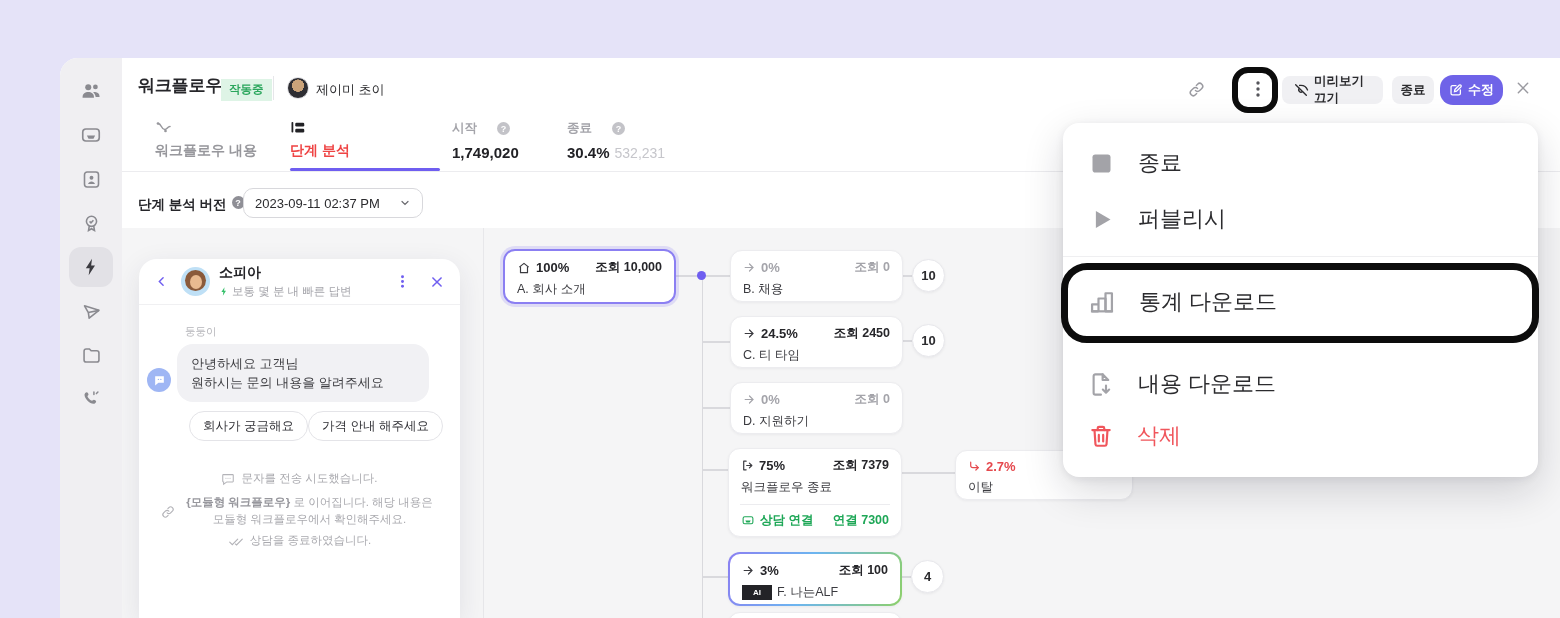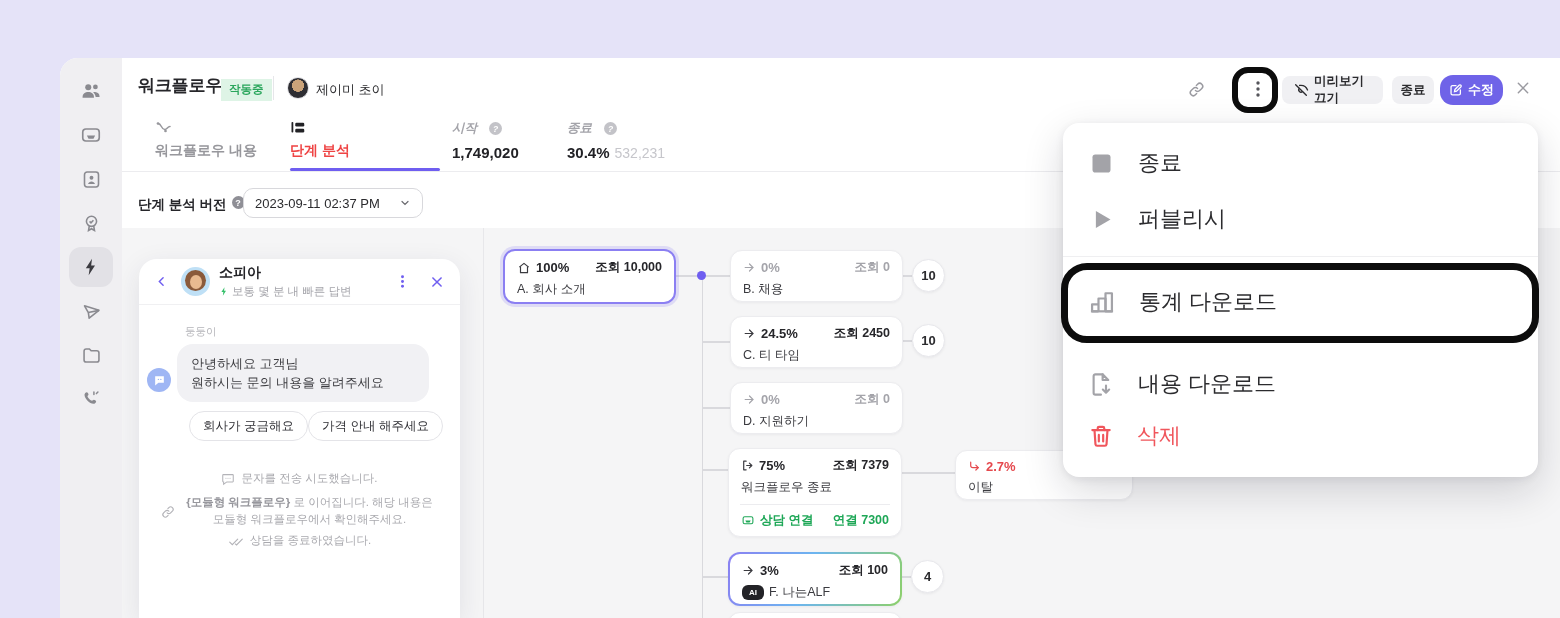--- a/index.html
+++ b/index.html
@@ -29,21 +29,21 @@
 
   
   .tab { position:absolute; top:62px; }
   .tab .tlabel { font-size:14px; font-weight:700; margin-top:6px; }
   .tab.inactive { color:#97979c; }
   .tab.active { color:#ef4444; }
   .tab-underline { position:absolute; left:230px; top:110px; width:150px; height:3px; background:#6f5ef0; border-radius:2px; }
   .tabs-divider { position:absolute; left:0; top:112.5px; width:1438px; height:1px; background:#ececef; margin-left:62px; }
 
   .stat { position:absolute; top:62px; }
-  .stat .slabel { font-size:12.5px; color:#a4a4aa; font-weight:700; display:flex; align-items:center; gap:12px;font-style:italic; }
+  .stat .slabel { font-size:12.5px; color:#a4a4aa; font-weight:700; display:flex; align-items:center; gap:20px; }
   .stat .svalue { font-size:15px; font-weight:800; color:#222226; margin-top:7px; }
   .stat .svalue .sub { font-weight:400; color:#c6c6cb; font-size:14px; margin-left:5px; }
   .qmark { display:inline-flex; width:13px; height:13px; border-radius:50%; background:#c3c3c8; color:#fff; font-size:9px; font-weight:800; align-items:center; justify-content:center; }
   .qmark.dark { background:#8f8f96; }
 
   
   .version-label { position:absolute; left:78px; top:138px; font-size:13.5px; font-weight:800; display:flex; align-items:flex-start; gap:5px; }
   .version-select { position:absolute; left:183px; top:130px; width:180px; height:30px; border:1px solid #d8d8dc; border-radius:10px; background:#fff; display:flex; align-items:center; padding:0 11px; font-size:13px; color:#2b2b2e;gap:14px; }
   .version-select svg { margin-left:auto; }
   .version-divider { position:absolute; left:62px; top:169.5px; width:1438px; height:1px; background:#ececef; }
@@ -59,21 +59,21 @@
   .node.selected { border:2px solid #8b7ff2; box-shadow:0 0 0 3px rgba(139,127,242,.22); }
   .node.gradient { border:2px solid transparent; background:linear-gradient(#fff,#fff) padding-box, linear-gradient(110deg,#8b7ff2 0%,#6cb5f0 45%,#8ed06a 100%) border-box; }
   .nrow1 { display:flex; align-items:center; gap:5px; font-size:13px; font-weight:800; color:#26262a; }
   .nrow1 .nviews { margin-left:auto; font-size:12.5px; font-weight:700; }
   .nrow2 { margin-top:5px; font-size:12.5px; color:#3a3a3f; display:flex; align-items:center; gap:5px; }
   .node.muted .nrow1 { color:#a4a4aa; }
   .node .ndivider { height:1px; background:#ececef; margin:8px -1px 7px; }
   .nrow3 { display:flex; align-items:center; gap:5px; font-size:12.5px; font-weight:800; color:#1ea757; }
   .nrow3 .nviews { margin-left:auto; }
   .nrow1.red { color:#e5484d; }
-  .ai-badge { width:22px; height:15px; background:#232327; color:#fff; font-size:8px; font-weight:800; border-radius:6px; display:inline-flex; align-items:center; justify-content:center; }
+  .ai-badge { width:30px; height:15px; background:#232327; color:#fff; font-size:8px; font-weight:800; border-radius:0; display:inline-flex; align-items:center; justify-content:center; }
   .count-badge { position:absolute; width:33px; height:33px; background:#fff; border:1px solid #e8e8ec; border-radius:50%; box-shadow:0 1px 3px rgba(20,20,30,.06); display:flex; align-items:center; justify-content:center; font-size:13px; font-weight:800; color:#2b2b2e; }
 
   
   .chat-panel { position:absolute; left:17px; top:31px; width:321px; height:359px; background:#fff; border-radius:18px 18px 0 0; box-shadow:0 8px 28px rgba(40,40,70,.10); }
   .chat-header { position:absolute; left:0; top:0; width:100%; height:46px; border-bottom:1px solid #f0f0f2; display:flex; align-items:center; padding:0 16px; }
   .chat-avatar { width:29px; height:29px; border-radius:50%; background:#bfe0f6; position:relative; overflow:hidden; margin:0 9px 0 13px; }
   .chat-avatar:before { content:""; position:absolute; left:4px; top:3px; width:21px; height:21px; border-radius:50%; background:#8a5a3b; }
   .chat-avatar:after { content:""; position:absolute; left:9px; top:8px; width:12px; height:14px; border-radius:50%; background:#e9ba90; }
   .chat-name { font-size:14px; font-weight:800; color:#222226; }
   .chat-status { font-size:11.5px; color:#a4a4aa; display:flex; align-items:center; gap:3px; margin-top:2px; }

